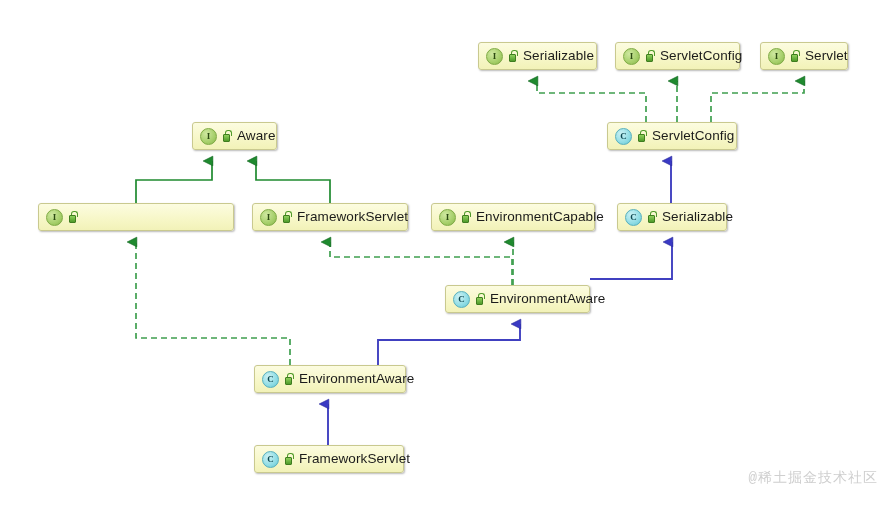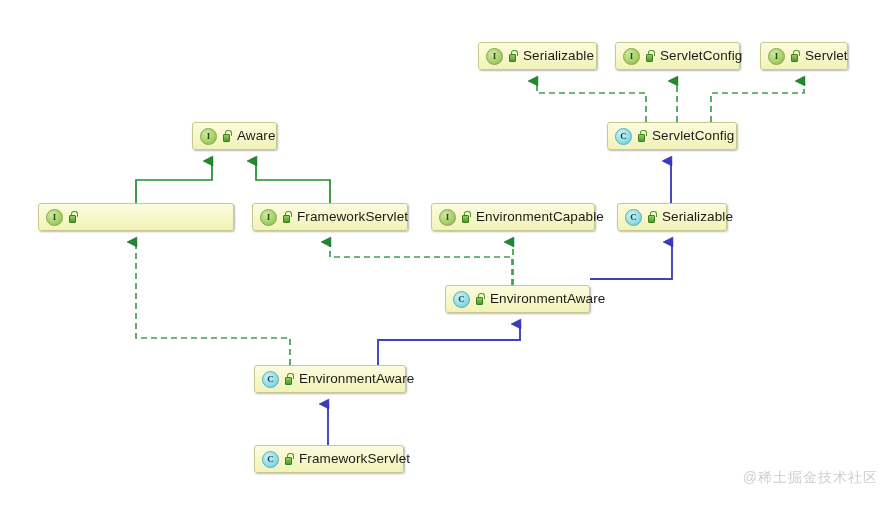--- a/index.html
+++ b/index.html
@@ -64,21 +64,21 @@
     border:1px solid #3f7d1f;box-sizing:border-box;}
   .vis i.s{left:3px;top:0px;width:5px;height:5px;border:1.4px solid #4f9a2a;
     border-bottom:none;border-radius:3px 3px 0 0;background:transparent;}
 
   .watermark{
     position:absolute;
     right:18px;bottom:18px;
     font-size:14px;
     color:#cfcfcf;
     letter-spacing:1px;
-    font-family:Liberation Sans, sans-serif;
+    font-family:Liberation Mono, monospace;
     z-index:2;
     user-select:none;
   }
 </style>
 </head>
 <body>
 
 <div id="canvas">
 
   <svg class="edges" viewBox="0 0 896 505" xmlns="http://www.w3.org/2000/svg">

